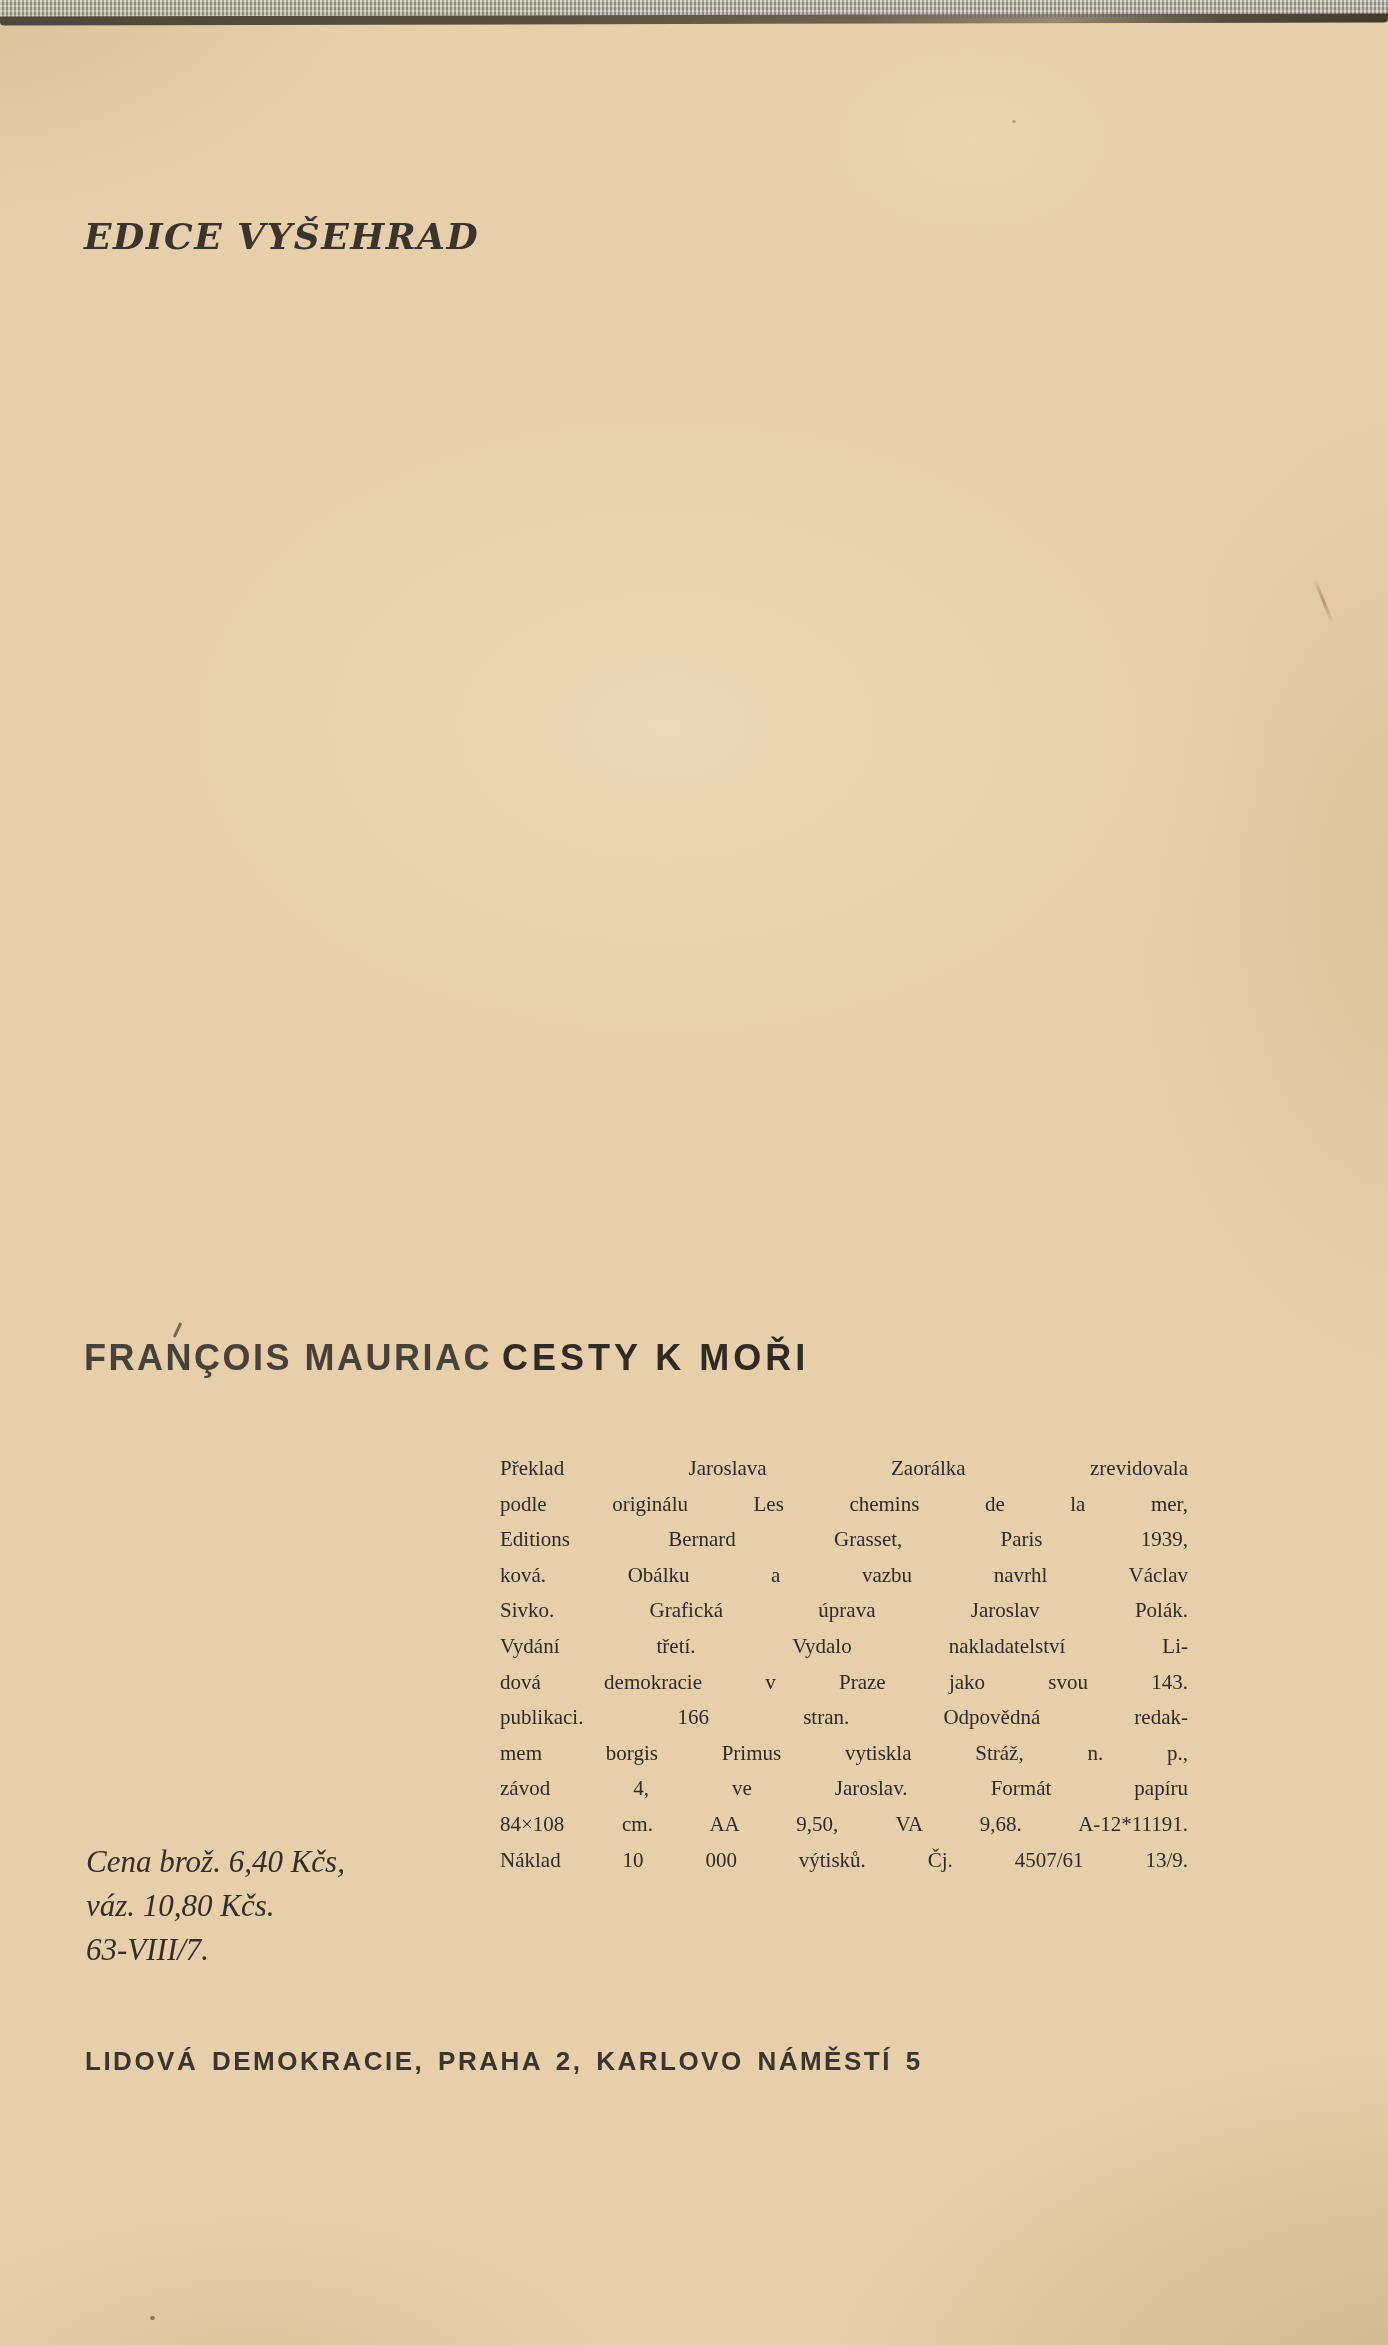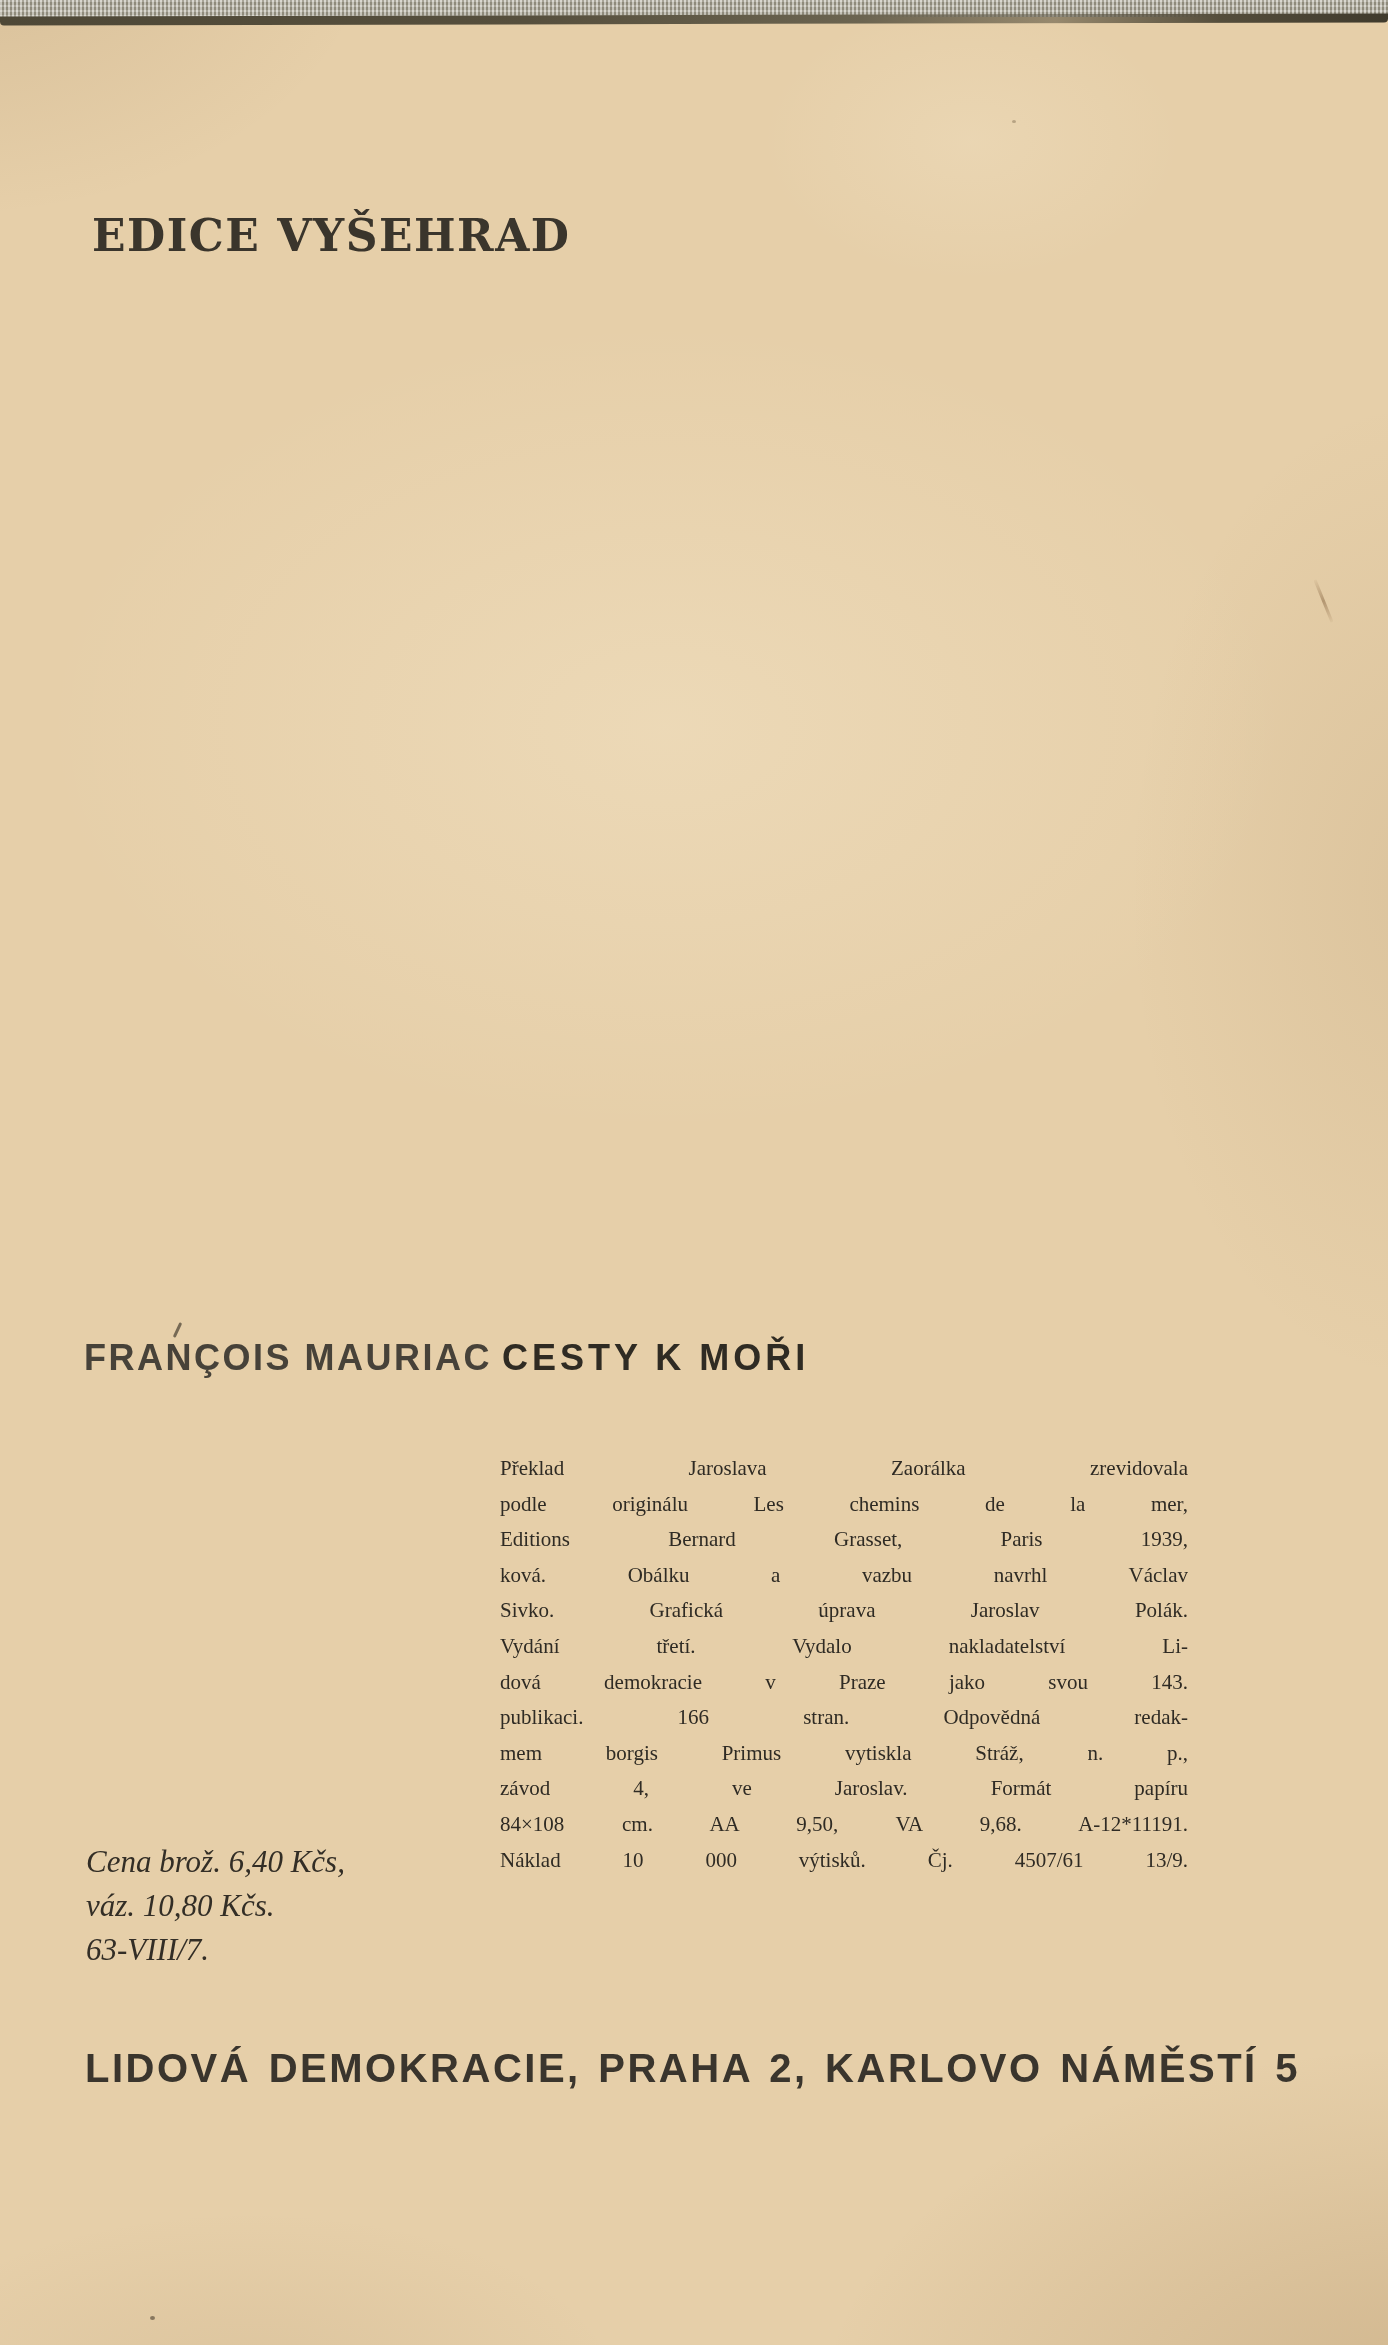--- a/index.html
+++ b/index.html
@@ -30,23 +30,23 @@
     position:absolute; left:0; top:15px; width:100%; height:9px;
     background:linear-gradient(to right,
       var(--c-cloth_line, #4e4837) 0%, #564f3d 38%, #6b6450 62%,
       rgba(86,79,61,0.55) 76%, #544d3b 88%, #3f3a2c 100%);
     border-radius:0 0 4px 4px;
     transform:skewY(-0.12deg);
   }
   .txt { position:absolute; color:var(--c-ink, #35302a); }
 
   .edition {
-    left:92px; top:213px;
+    left:84px; top:213px;
     font-family:"DejaVu Serif","Liberation Serif",serif;
-    font-weight:700; font-size:44px; line-height:46px;
+    font-style:italic; font-weight:700; font-size:36px; line-height:46px;
     letter-spacing:1.5px; white-space:nowrap;
     color:#3a352c;
   }
   .title-line {
     left:84px; top:1336px; white-space:nowrap;
     font-family:"Liberation Sans","DejaVu Sans",sans-serif;
     font-weight:700; font-size:36px; line-height:44px;
   }
   .title-line .author { letter-spacing:2.5px; color:#474239; margin-right:10px; }
   .title-line .book-title { letter-spacing:4px; color:#2f2b23; }
@@ -60,21 +60,21 @@
 
   .price {
     left:86px; top:1840px;
     font-family:Liberation Serif, serif;
     font-style:italic; font-size:31px; line-height:44px;
     color:#332e26; white-space:nowrap;
   }
   .publisher {
     left:85px; top:2046px; white-space:nowrap;
     font-family:"Liberation Sans","DejaVu Sans",sans-serif;
-    font-weight:700; font-size:40px; letter-spacing:2.5px; word-spacing:4px;
+    font-weight:700; font-size:26px; letter-spacing:2.5px; word-spacing:4px;
     color:#3a352d;
     text-align:right;
   }
 
   
   .pen-mark {
     position:absolute; left:1322px; top:578px; width:3px; height:46px;
     background:linear-gradient(rgba(139,102,62,0.05), rgba(120,85,50,0.45), rgba(139,102,62,0.05));
     transform:rotate(-22deg); border-radius:2px;
   }

